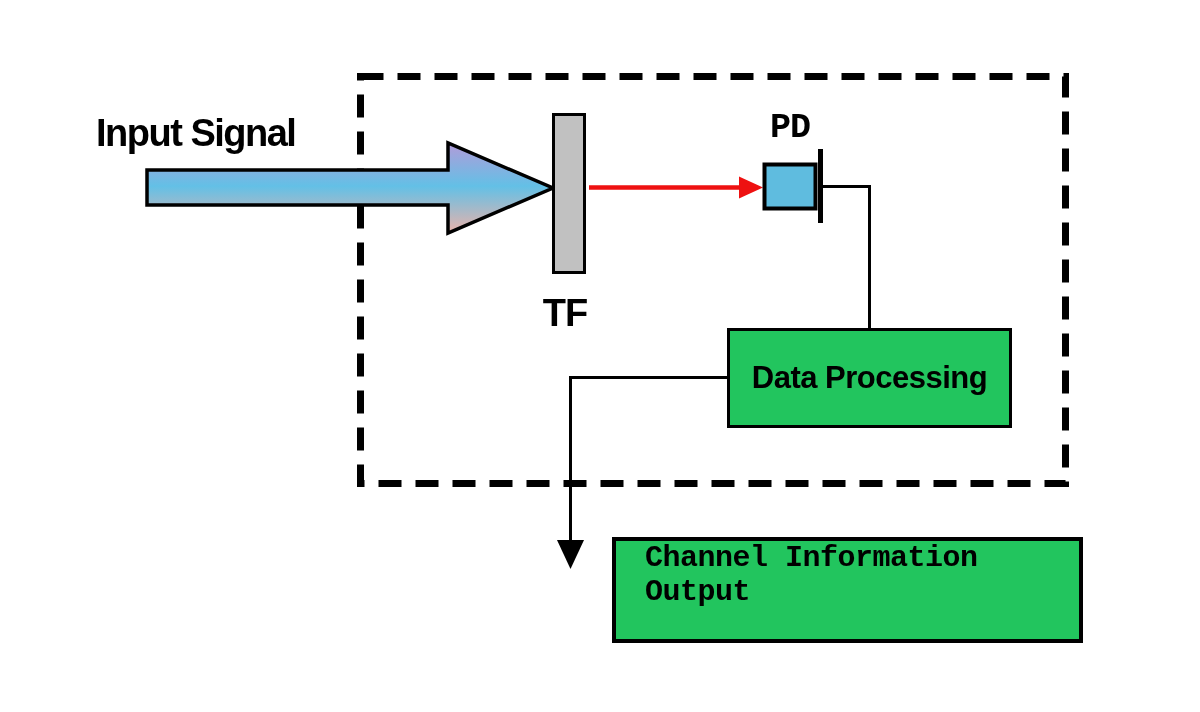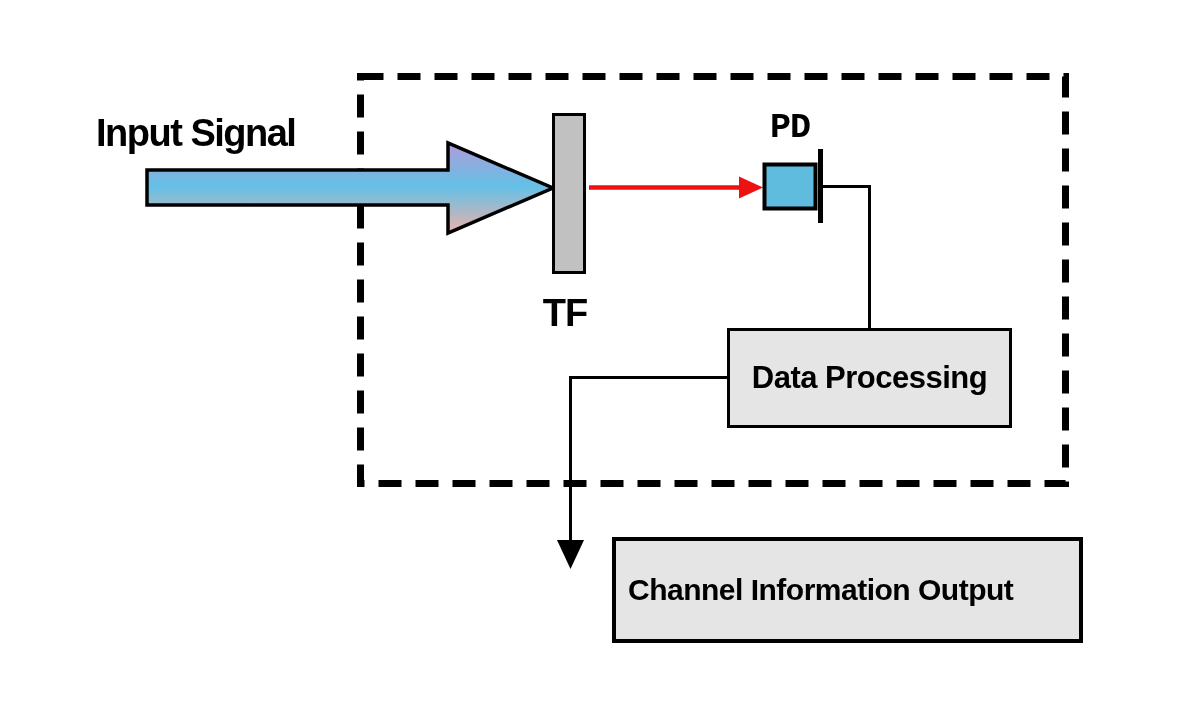--- a/index.html
+++ b/index.html
@@ -18,41 +18,40 @@
     font-weight: bold;
     color: #000;
     white-space: nowrap;
     letter-spacing: -1px;
   }
   .label-input   { left: 96px;  top: 112px; font-size: 38px; letter-spacing: -1.5px; }
   .label-tf      { left: 533px; top: 282px; width: 64px; text-align: center; font-size: 38px; margin-top: 10px; }
   .label-pd      { left: 760px; top: 108px; width: 60px; text-align: center; font-size: 35px; font-family: Liberation Mono, monospace; }
   .box {
     position: absolute;
-    background: #e5e5e5;
+    background: #22c55e;
     border: 3px solid #000;
     display: flex;
     align-items: center;
     font-weight: bold;
   }
   .box-dp {
     left: 727px; top: 328px; width: 285px; height: 100px;
     justify-content: center;
     font-size: 31px; letter-spacing: -0.5px;
     box-sizing: border-box;
   }
   .box-out {
     left: 612px; top: 537px; width: 471px; height: 106px;
     border-width: 4px;
     box-sizing: border-box;
-    flex-direction: column;
     align-items: flex-start;
     justify-content: center;
-    padding-left: 12px;
-    font-size: 30px; line-height: 34px; letter-spacing: -0.5px;
+    padding-left: 29px;
+    font-size: 30px; line-height: 34px; letter-spacing: -0.5px; font-family: Liberation Mono, monospace;
   }
 </style>
 </head>
 <body>
 
 <div class="stage">
 
   <svg class="layer" width="1200" height="712" viewBox="0 0 1200 712">
     <defs>
       <linearGradient id="sig-grad" x1="0" y1="0" x2="0" y2="1">

